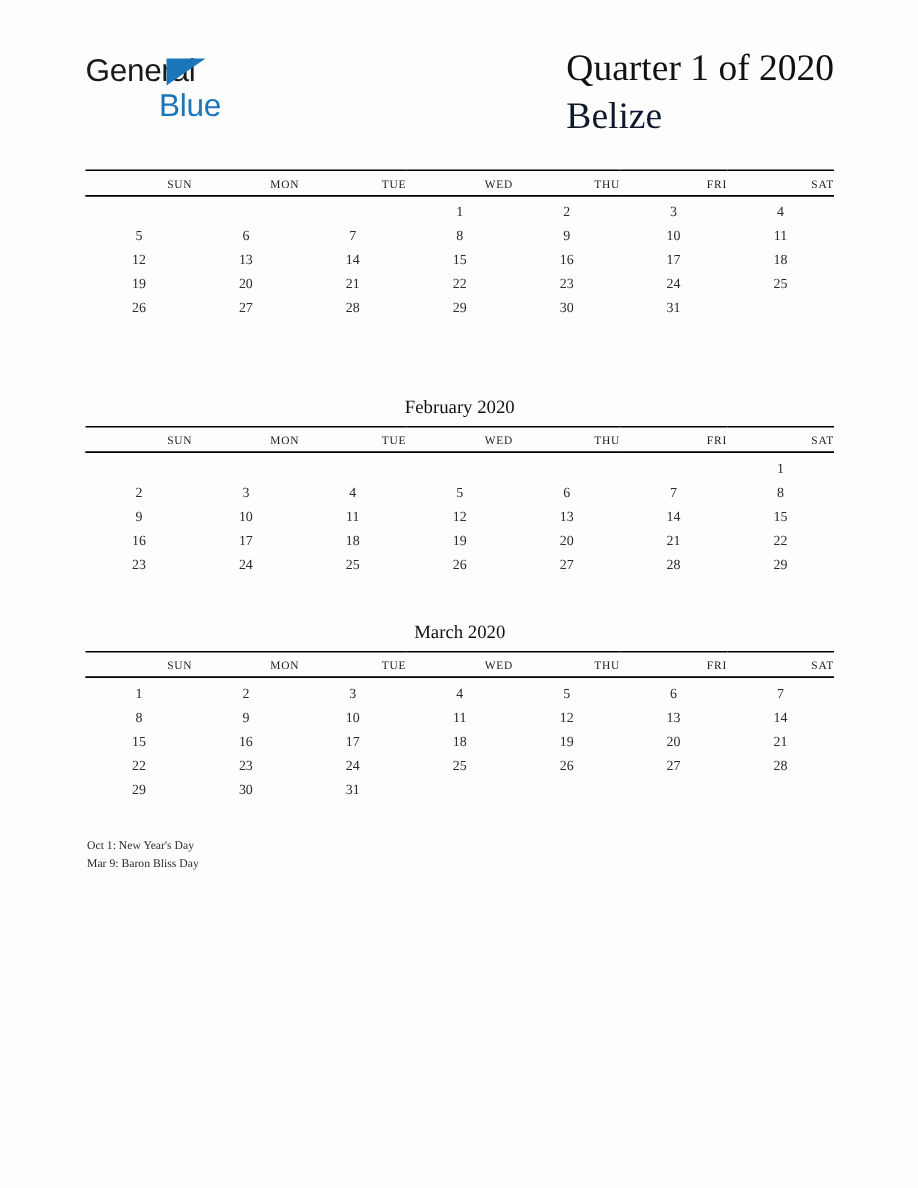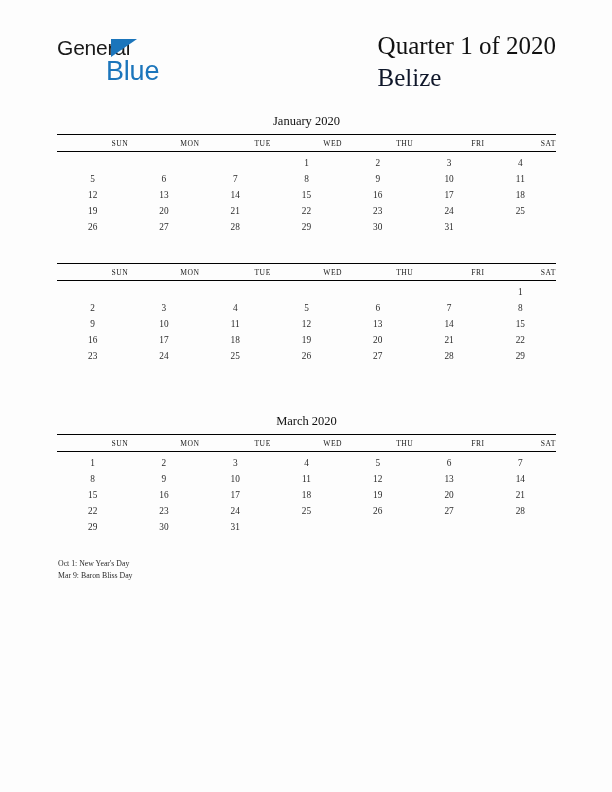--- a/index.html
+++ b/index.html
@@ -44,21 +44,21 @@
     width: 0;
     height: 0;
     border-top: 18px solid #1b75bb;
     border-right: 26px solid transparent;
   }
   #logo-blue {
     position: absolute;
     left: 49px;
     top: 23px;
     font-family: "Liberation Sans", sans-serif;
-    font-size: 27px;
+    font-size: 21px;
     font-weight: 400;
     color: #1b75bb;
     letter-spacing: -0.2px;
     line-height: 24px;
   }
 
   
   #title-block {
     position: absolute;
     right: 56px;
@@ -158,21 +158,20 @@
   <span id="logo-triangle"></span>
   <span id="logo-blue">Blue</span>
 </div>
 
 <div id="title-block">
   <div id="title-quarter">Quarter 1 of 2020</div>
   <div id="title-country">Belize</div>
 </div>
 
 <div class="month-block" id="month-0">
-  <div class="month-title">January 2020</div>
   <table class="cal">
     <thead>
       <tr>
         <th>SUN</th>
         <th>MON</th>
         <th>TUE</th>
         <th>WED</th>
         <th>THU</th>
         <th>FRI</th>
         <th>SAT</th>
@@ -222,20 +221,21 @@
           <td>29</td>
           <td>30</td>
           <td>31</td>
           <td></td>
         </tr>
       </tbody>
   </table>
 </div>
 
 <div class="month-block" id="month-1">
+  <div class="month-title">February 2020</div>
   <table class="cal">
     <thead>
       <tr>
         <th>SUN</th>
         <th>MON</th>
         <th>TUE</th>
         <th>WED</th>
         <th>THU</th>
         <th>FRI</th>
         <th>SAT</th>

